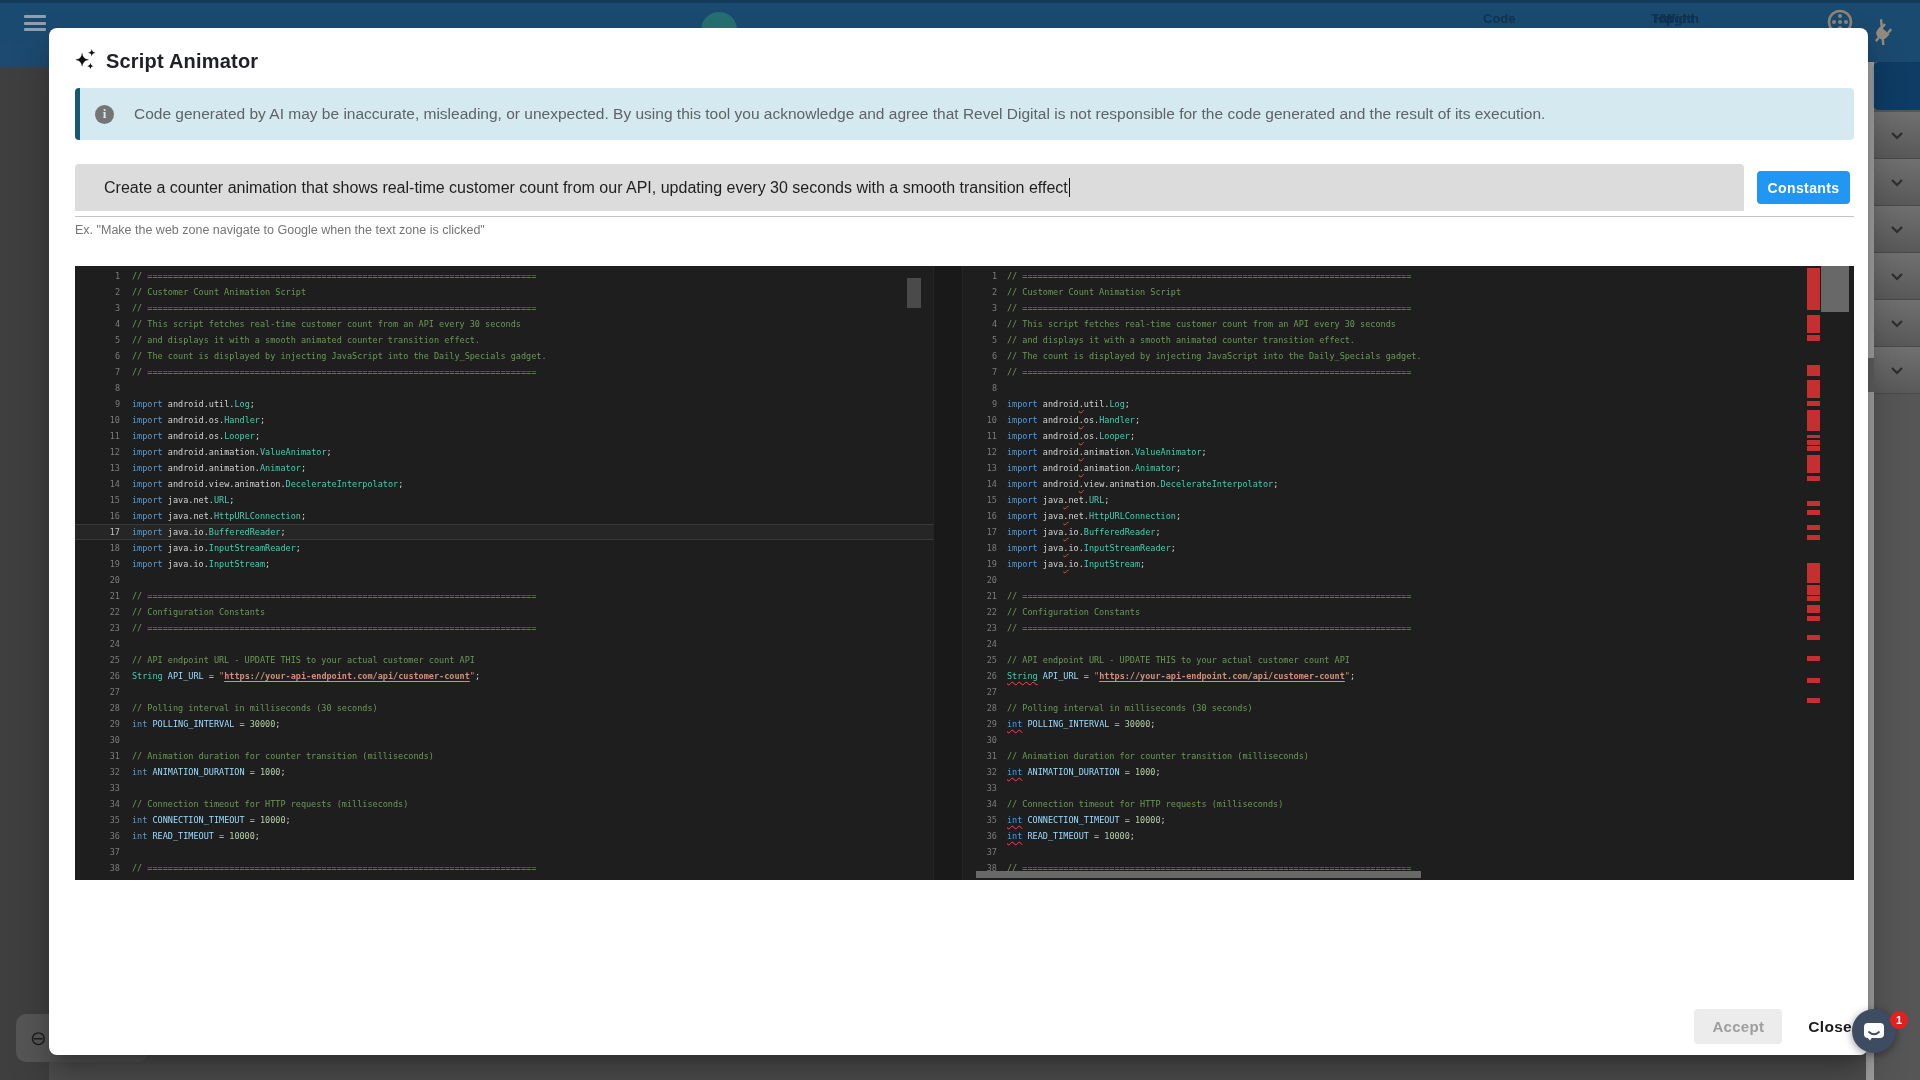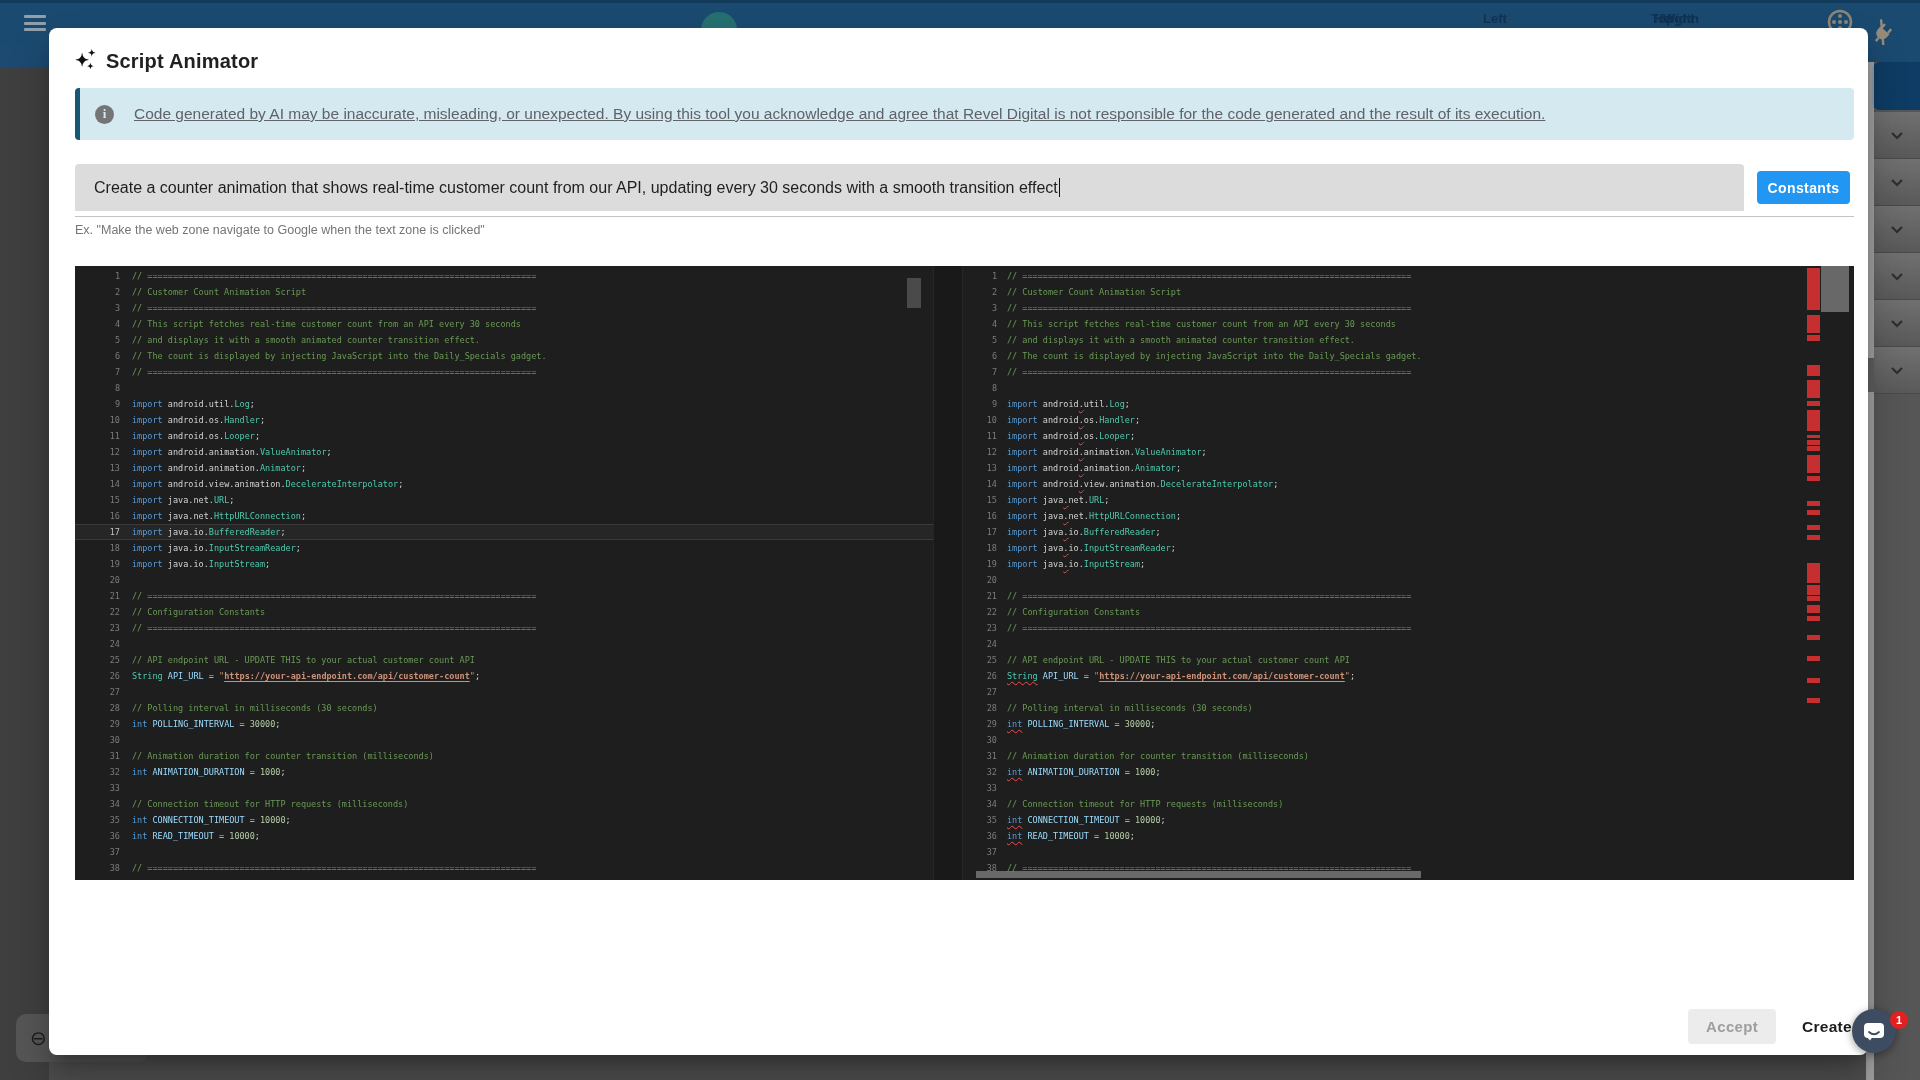--- a/index.html
+++ b/index.html
@@ -28,23 +28,23 @@
 
   
   .modal { position:absolute; left:49px; top:28px; width:1819px; height:1027px; background:#ffffff; border-radius:8px; z-index:10; box-shadow:0 11px 15px -7px rgba(0,0,0,.3), 0 24px 38px 3px rgba(0,0,0,.22); padding:18px 14px 0 26px; }
   .m-title { display:flex; align-items:center; height:30px; font-size:20px; font-weight:bold; color:#202124; letter-spacing:.2px; }
   .spark { position:relative; width:24px; height:24px; margin-right:7px; }
   .spark .s1 { position:absolute; left:0; top:3px; font-size:17px; line-height:17px; color:#111; }
   .spark .s2 { position:absolute; left:13px; top:0; font-size:9px; line-height:9px; color:#111; }
   .spark .s3 { position:absolute; left:12px; top:14px; font-size:8px; line-height:8px; color:#111; }
   .banner { margin-top:12px; height:52px; background:#d5e9f1; border-left:5px solid #175873; border-radius:4px; display:flex; align-items:center; padding-left:15px; }
   .info-ic { width:19px; height:19px; border-radius:50%; background:#757575; color:#d5e9f1; font-size:13px; font-weight:bold; display:flex; align-items:center; justify-content:center; font-family:"Liberation Serif", serif; }
-  .banner-text { margin-left:20px; font-size:15.5px; color:#5f6368;text-decoration:underline; }
+  .banner-text { margin-left:20px; font-size:15.5px; color:#5f6368; }
   .prompt-row { margin-top:24px; display:flex; align-items:center; padding-bottom:5px; border-bottom:1px solid #c4c4c4; }
-  .prompt-input { flex:1; height:47px; background:#dcdcdc; border-radius:4px 4px 0 0; display:flex; align-items:center; padding-left:19px; font-size:16px; color:#1f1f1f; }
+  .prompt-input { flex:1; height:47px; background:#dcdcdc; border-radius:4px 4px 0 0; display:flex; align-items:center; padding-left:29px; font-size:16px; color:#1f1f1f; }
   .caret { display:inline-block; width:1.5px; height:19px; background:#111; margin-left:1px; }
   .gen-btn { width:93px; height:33px; margin-left:13px; margin-right:4px; background:#2196f3; border:none; border-radius:4px; color:#fff; font-size:14px; font-weight:bold; letter-spacing:.4px; font-family:"Liberation Sans", sans-serif; cursor:pointer; }
   .hint { margin-top:6px; font-size:12.5px; color:#757575; }
 
   
   .diff { margin-top:29px; height:614px; background:#1e1e1e; display:flex; position:relative; overflow:hidden; }
   .pane { position:relative; overflow:hidden; font-family:"DejaVu Sans Mono", monospace; font-size:8.5px; padding-top:2px; }
   .pane-left { width:858px; }
   .sash { width:30px; background:#191919; border-left:1px solid #252525; border-right:1px solid #252525; }
   .pane-right { flex:1; }
@@ -86,21 +86,21 @@
   <div class="zoom-out-btn">
     <span>⊖</span>
   </div>
   <div class="topbar">
     <div class="hamburger">
         <i></i>
         <i></i>
         <i></i>
       </div>
     <div class="teal-blob"></div>
-    <span class="tb-label" style="left:1483px">Left</span>
+    <span class="tb-label" style="left:1483px">Code</span>
     <span class="tb-label" style="left:1651px">Top</span>
     <span class="tb-label" style="left:1663px">Width</span>
     <span class="tb-label" style="left:1654px">Height</span>
     <span class="reel-icon">
       <svg width="28" height="28" viewBox="0 0 28 28">
           <circle cx="14" cy="14" r="11" fill="none" stroke="currentColor" stroke-width="2.5"></circle>
           <circle cx="14" cy="14" r="2" fill="currentColor"></circle>
           <circle cx="14" cy="8" r="2" fill="currentColor"></circle>
           <circle cx="14" cy="20" r="2" fill="currentColor"></circle>
           <circle cx="8" cy="14" r="2" fill="currentColor"></circle>
@@ -525,21 +525,21 @@
         </div>
         <div class="row">
           <span class="gut">39</span>
           <span class="code"><span class="c-cm">// Internal variables</span></span>
         </div>
       </div>
   </div>
 
   <div class="footer">
     <button class="accept-btn" disabled="">Accept</button>
-    <button class="close-btn">Create</button>
+    <button class="close-btn">Close</button>
   </div>
 </div>
 
 <div class="chat">
   <svg width="22" height="19" viewBox="0 0 22 19">
     <rect x="1" y="1" width="20" height="15" rx="4" fill="#ffffff"></rect>
     <path d="M6 10 q5 4.5 10 0" stroke="#3d4c60" stroke-width="1.8" fill="none" stroke-linecap="round"></path>
     <path d="M4 15 l3 3.5 2 -3z" fill="#ffffff"></path>
   </svg>
 </div>

